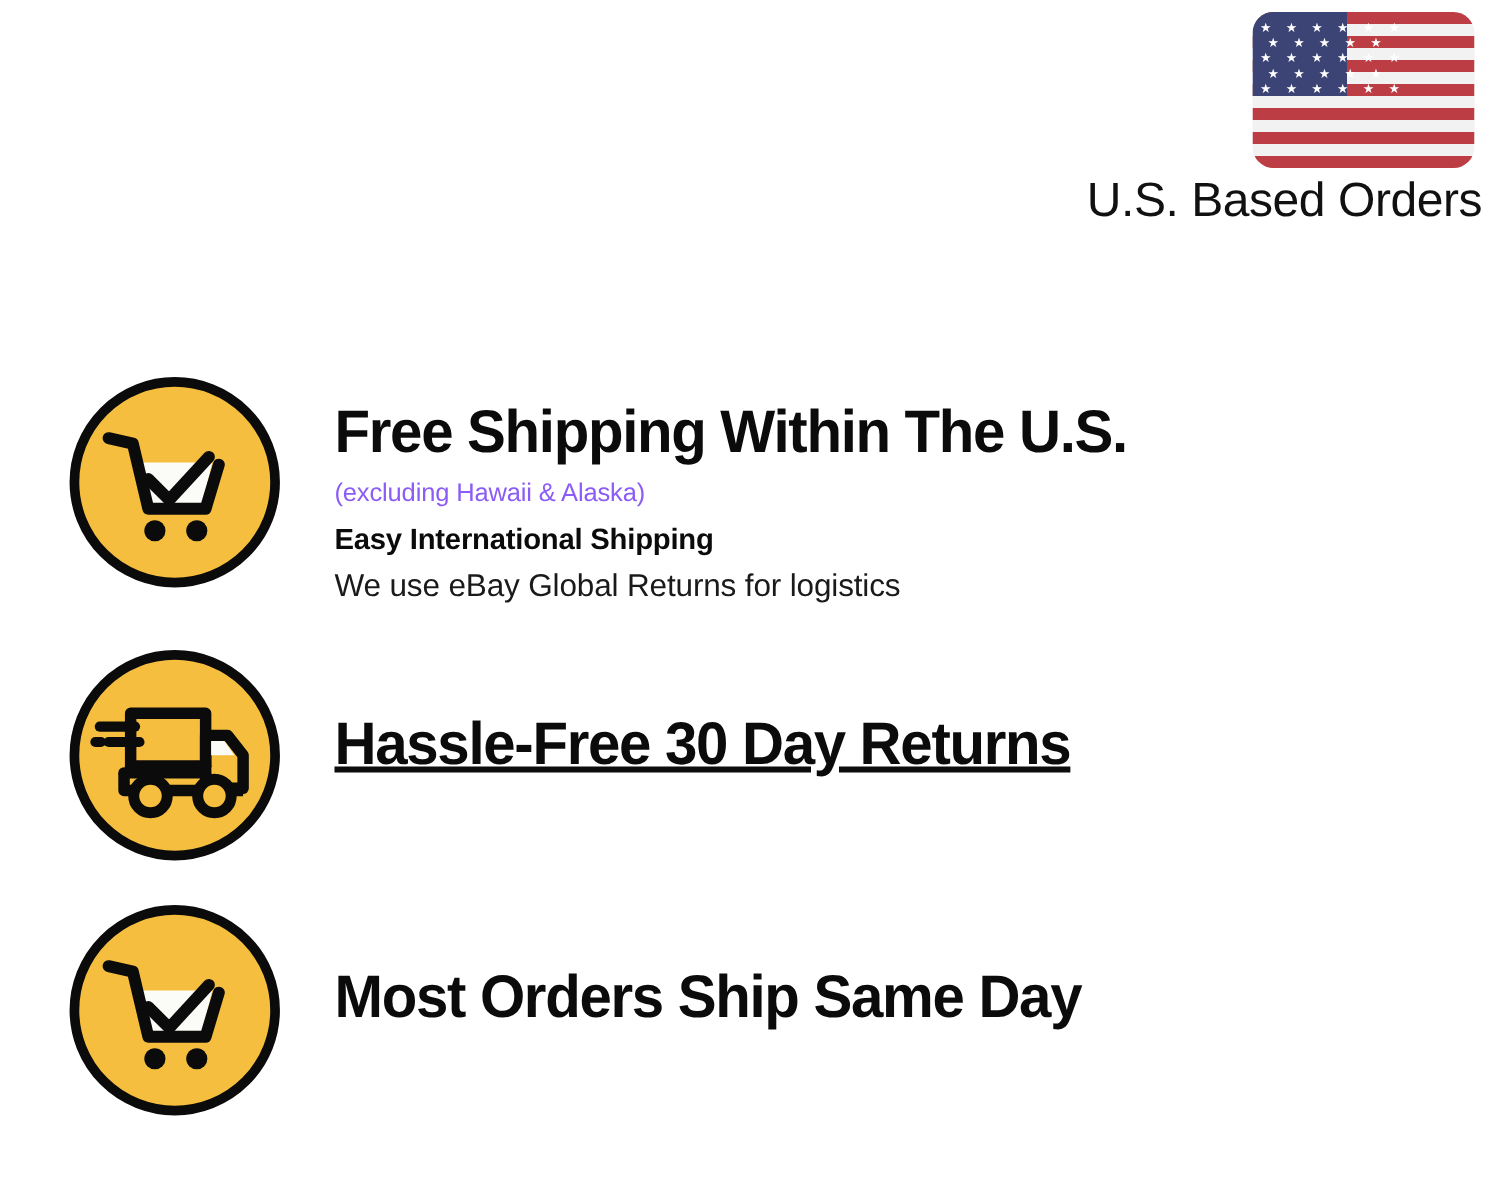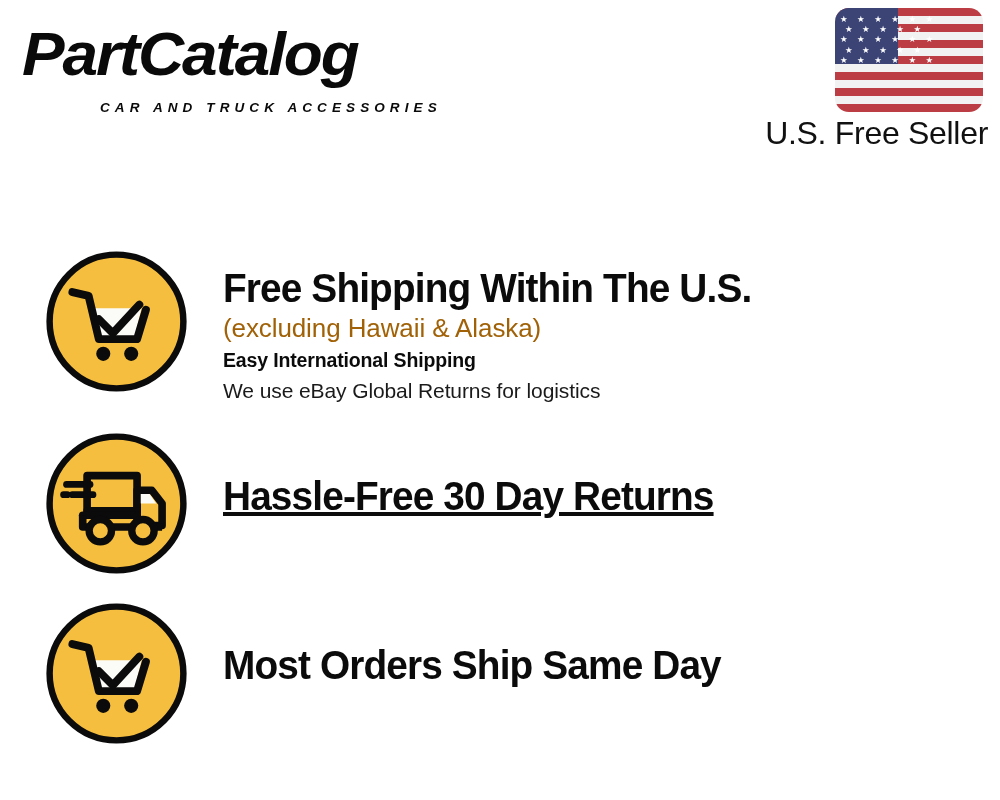--- a/index.html
+++ b/index.html
@@ -163,25 +163,25 @@
     font-size: 40px;
     font-weight: bold;
     line-height: 47px;
     letter-spacing: -0.9px;
     color: #0b0b0b;
     white-space: nowrap;
     transform: scaleX(0.97);
     transform-origin: left top;
   }
   .subline {
-    font-size: 26px;
+    font-size: 17px;
     font-weight: 400;
     line-height: 33px;
     letter-spacing: -0.1px;
-    color: #a16207;
+    color: #8b5cf6;
     white-space: nowrap;
   }
   .sub-strong {
     font-size: 19.5px;
     font-weight: bold;
     line-height: 31px;
     letter-spacing: -0.15px;
     color: #0b0b0b;
     white-space: nowrap;
   }
@@ -192,44 +192,40 @@
     letter-spacing: -0.1px;
     color: #1a1a1a;
     white-space: nowrap;
   }
 </style>
 </head>
 <body>
 
 <div class="header">
 
-  <div class="brand-logo">
-    <div class="brand-wordmark">PartCatalog</div>
-    <div class="brand-tagline">CAR AND TRUCK ACCESSORIES</div>
-  </div>
 
   <div class="seller-block">
     <span class="flag">
       <span class="stripe" style="top:0px"></span>
       <span class="stripe" style="top:16px"></span>
       <span class="stripe" style="top:32px"></span>
       <span class="stripe" style="top:48px"></span>
       <span class="stripe" style="top:64px"></span>
       <span class="stripe" style="top:80px"></span>
       <span class="stripe" style="top:96px;height:8px"></span>
       <span class="canton"></span>
       <span class="stars">
         <div>★ ★ ★ ★ ★ ★</div>
         <div class="off">★ ★ ★ ★ ★</div>
         <div>★ ★ ★ ★ ★ ★</div>
         <div class="off">★ ★ ★ ★ ★</div>
         <div>★ ★ ★ ★ ★ ★</div>
       </span>
     </span>
-    <span class="seller-text">U.S. Free Seller</span>
+    <span class="seller-text">U.S. Based Orders</span>
   </div>
 
 </div>
 
 <div class="features">
 
   <div class="feature-row r0">
     <div class="badge">
       <svg viewBox="0 0 100 100" xmlns="http://www.w3.org/2000/svg">
         <circle cx="50" cy="50" r="45.5" fill="#F6BE3E" stroke="#0b0b0b" stroke-width="4.4"></circle>

